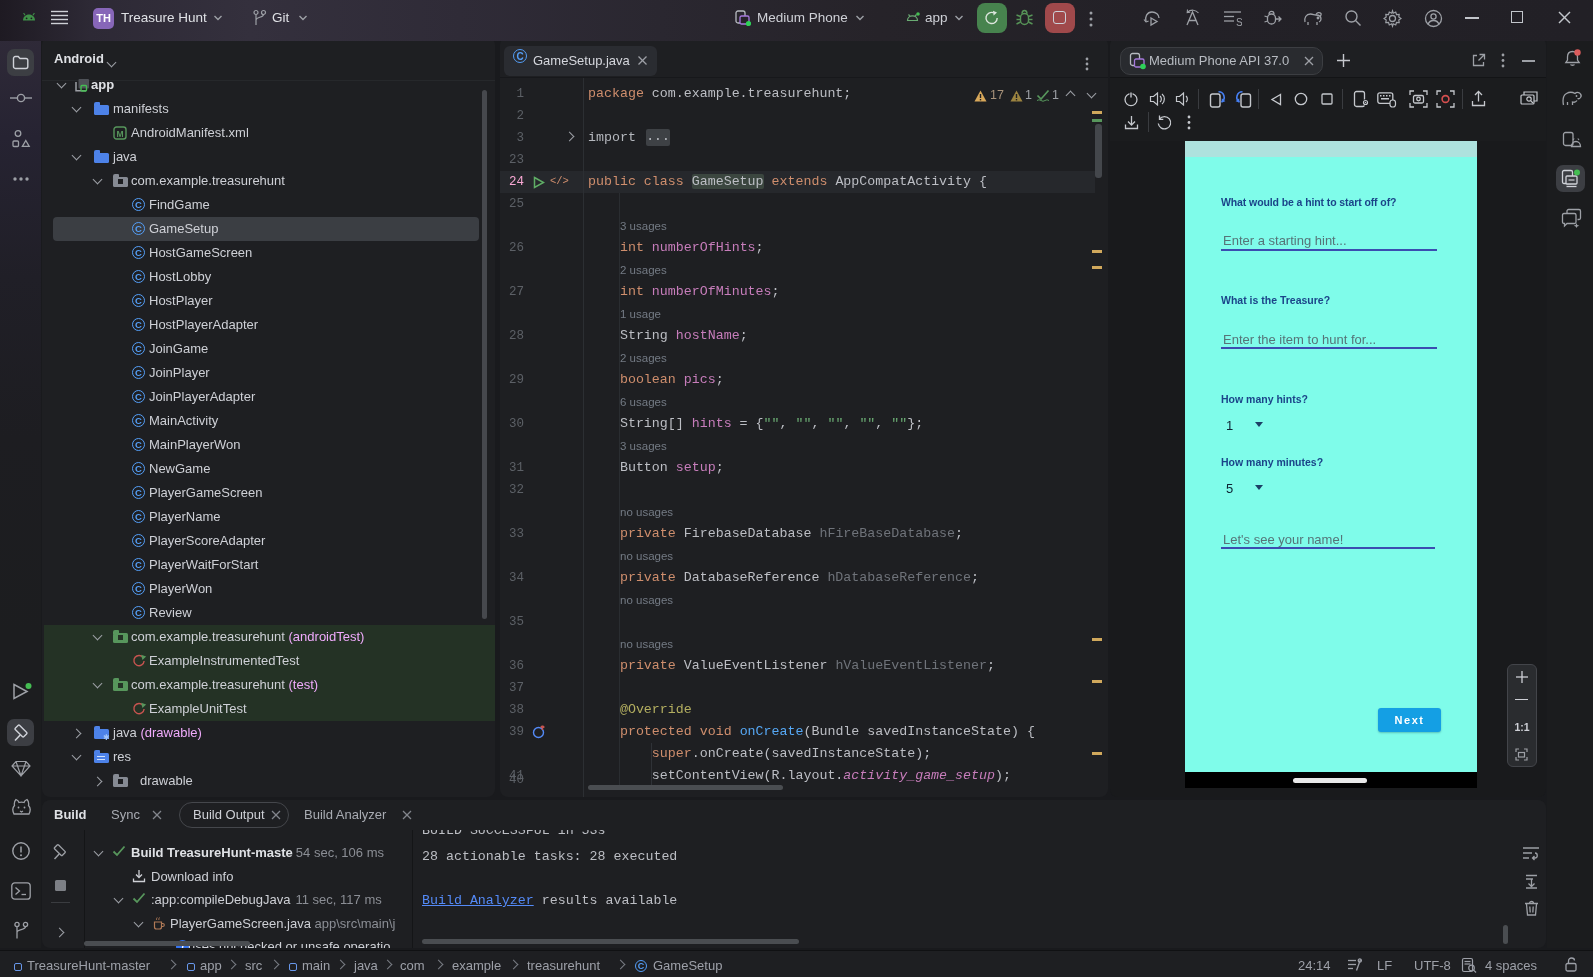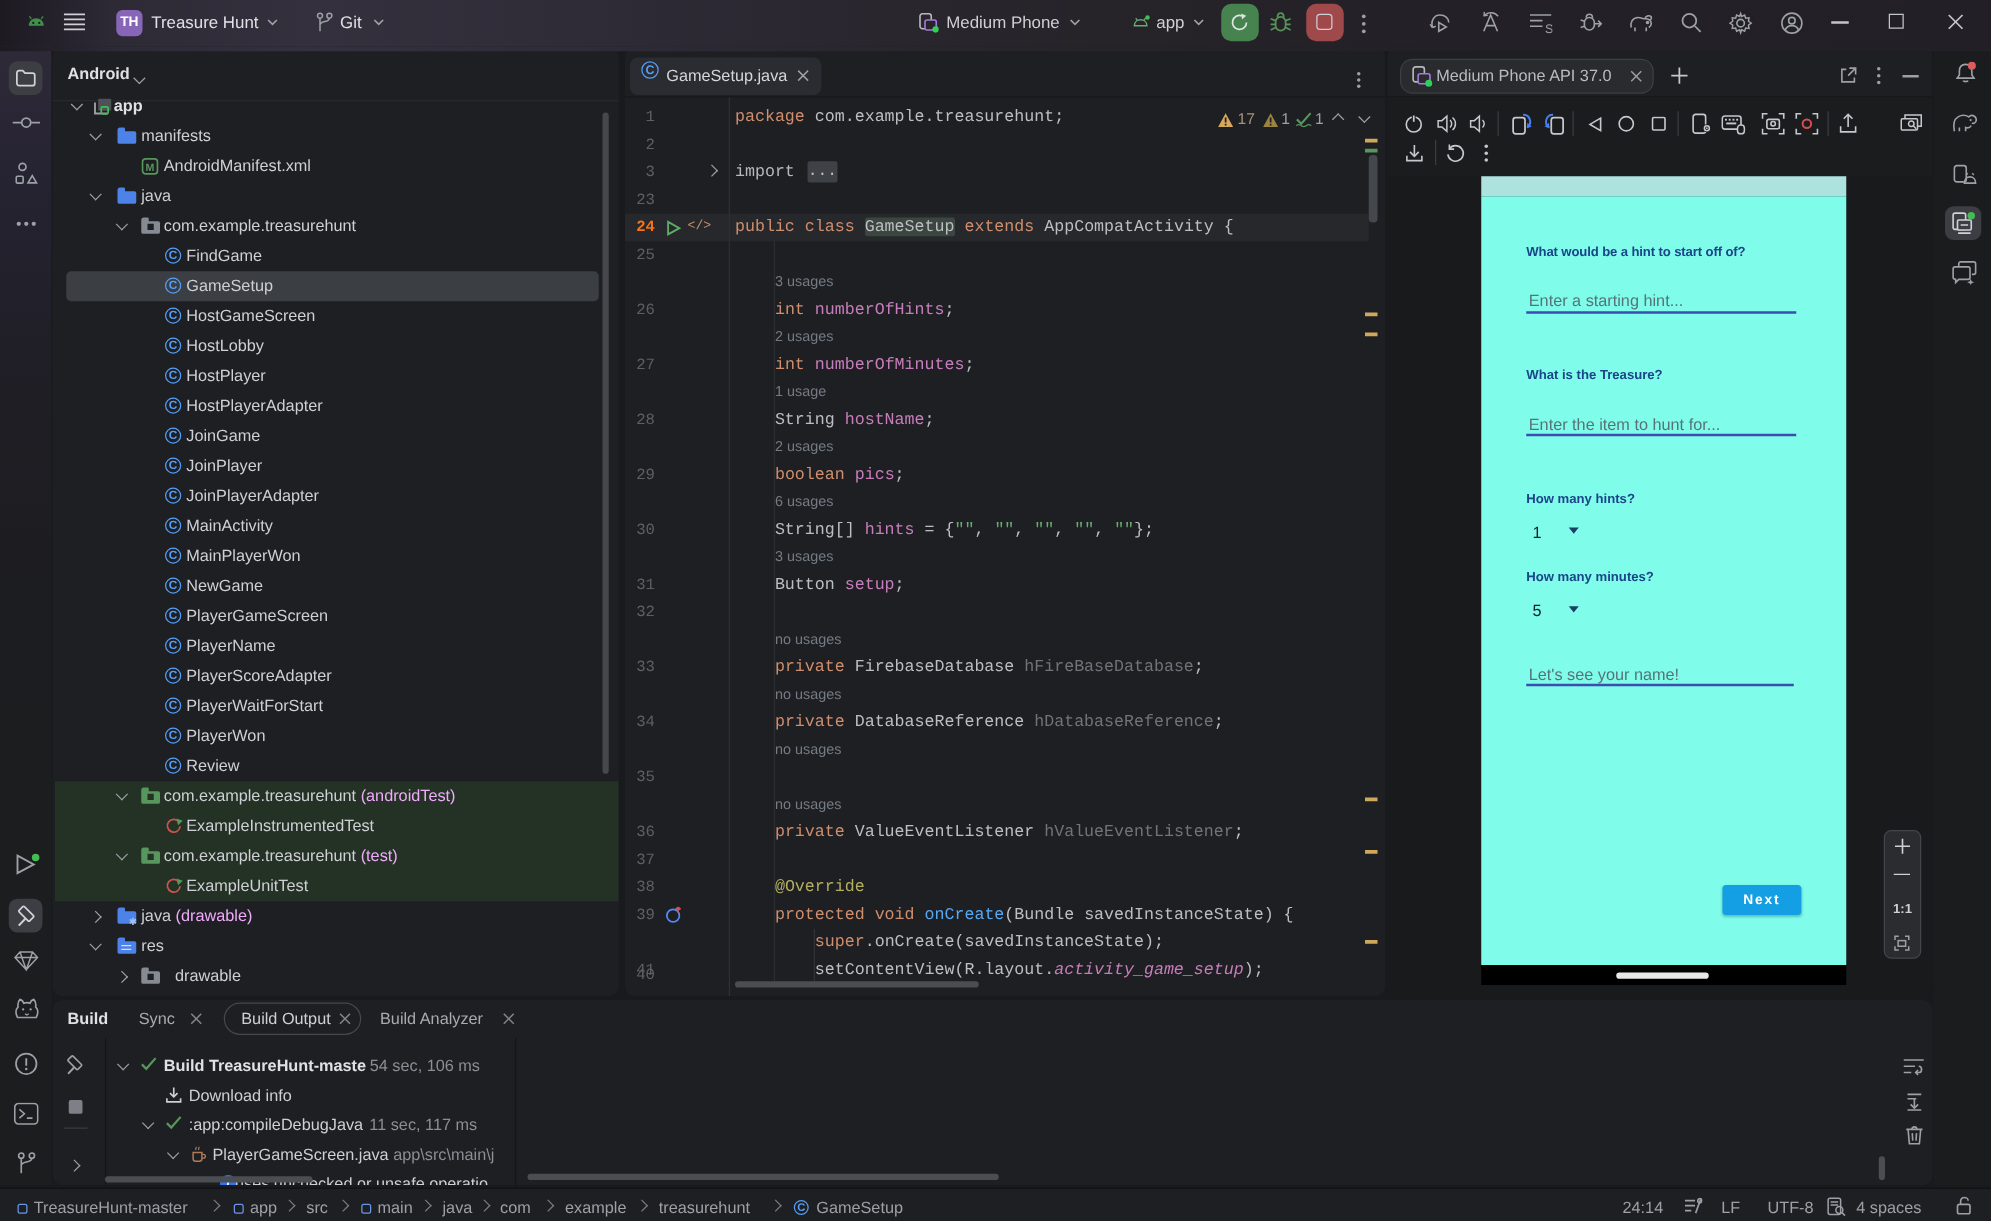--- a/index.html
+++ b/index.html
@@ -445,21 +445,21 @@
   <div class="abs" style="left:0;top:134px;width:595px;height:22px;background:#26282c;"></div>
   <div class="abs" style="left:83px;top:41px;width:1px;height:719px;background:#2c2f33;"></div>
 
   <div class="abs" style="left:119px;top:156px;width:1px;height:594px;background:#2a2d31;"></div>
   <div class="abs" style="left:151px;top:706px;width:1px;height:44px;background:#2f3237;"></div>
 
   <div class="lnum" style="left:0;top:46px;">1</div>
   <div class="lnum" style="left:0;top:68px;">2</div>
   <div class="lnum" style="left:0;top:90px;">3</div>
   <div class="lnum" style="left:0;top:112px;">23</div>
-  <div class="lnum" style="left:0;top:134px;color:#f97316;font-weight:bold;">24</div>
+  <div class="lnum" style="left:0;top:134px;color:#f9a8d4;">24</div>
   <div class="lnum" style="left:0;top:156px;">25</div>
   <div class="lnum" style="left:0;top:200px;">26</div>
   <div class="lnum" style="left:0;top:244px;">27</div>
   <div class="lnum" style="left:0;top:288px;">28</div>
   <div class="lnum" style="left:0;top:332px;">29</div>
   <div class="lnum" style="left:0;top:376px;">30</div>
   <div class="lnum" style="left:0;top:420px;">31</div>
   <div class="lnum" style="left:0;top:442px;">32</div>
   <div class="lnum" style="left:0;top:486px;">33</div>
   <div class="lnum" style="left:0;top:530px;">34</div>
@@ -743,20 +743,25 @@
     <circle cx="16" cy="3.5" r="3" fill="#44bd52"></circle>
   </svg>
   <svg class="abs" style="left:14px;top:171px" width="21" height="20" viewBox="0 0 21 20">
     <path d="M6 5.5 L6 3 C6 2 6.8 1.5 7.5 1.5 L18 1.5 C19 1.5 19.5 2 19.5 3 L19.5 10 C19.5 11 19 11.5 18 11.5 L16.5 11.5" fill="none" stroke="#9da0a6" stroke-width="1.3"></path>
     <path d="M1.5 7 C1.5 6 2 5.5 3 5.5 L13.5 5.5 C14.5 5.5 15 6 15 7 L15 14 C15 15 14.5 15.5 13.5 15.5 L6 15.5 L3.5 18 L3.5 15.5 C2.3 15.5 1.5 15 1.5 14 Z" fill="none" stroke="#9da0a6" stroke-width="1.3"></path>
     <path d="M15.5 15 L16.3 17 L18.3 17.8 L16.3 18.6 L15.5 20 L14.7 18.6 L12.7 17.8 L14.7 17 Z" fill="#9da0a6"></path>
   </svg>
 </div>
 <div id="build" class="island">
 
+  <div class="abs mono" style="left:380px;top:0;width:762px;height:140px;overflow:hidden;">
+    <div class="abs mono" style="left:0;top:23px;color:#bcbec4;font-size:13.3px;white-space:pre;">BUILD SUCCESSFUL in 53s</div>
+    <div class="abs mono" style="left:0;top:49px;color:#bcbec4;font-size:13.3px;white-space:pre;">28 actionable tasks: 28 executed</div>
+    <div class="abs mono" style="left:0;top:93px;color:#bcbec4;font-size:13.3px;white-space:pre;"><span style="color:#548af7;text-decoration:underline;">Build Analyzer</span> results available</div>
+  </div>
 
   <div class="abs" style="left:0;top:0;width:1504px;height:30px;background:#1e1f22;border-radius:8px 8px 0 0;"></div>
   <div class="abs" style="left:12px;top:7px;color:#dfe1e5;font-size:13px;font-weight:bold;">Build</div>
   <div class="abs" style="left:69px;top:7px;color:#a8abb2;font-size:13px;">Sync</div>
   <svg class="abs" style="left:110px;top:10px" width="10" height="10" viewBox="0 0 10 10">
       <g stroke="#82858c" stroke-width="1.2">
         <line x1="1" y1="1" x2="9" y2="9"></line>
         <line x1="9" y1="1" x2="1" y2="9"></line>
       </g>
     </svg>

